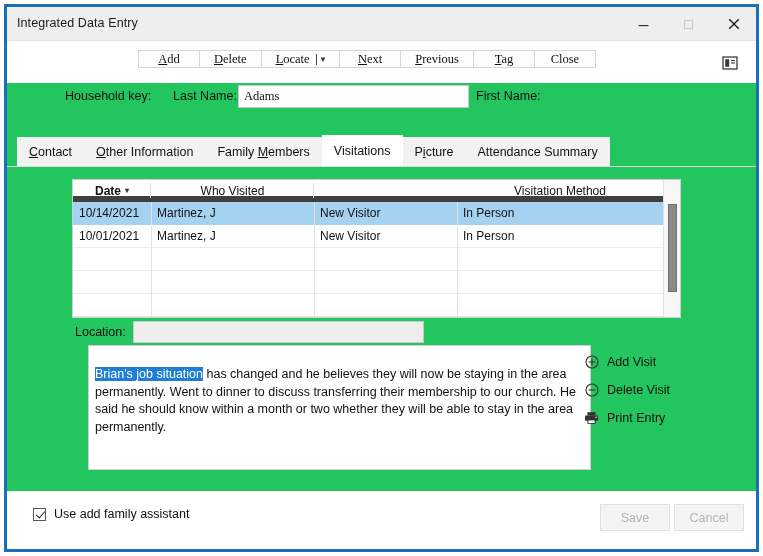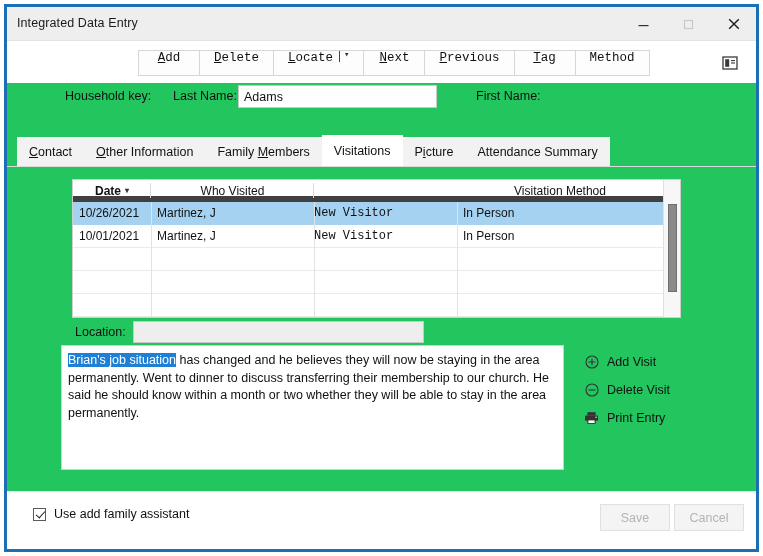--- a/index.html
+++ b/index.html
@@ -49,30 +49,30 @@
   #toolbar {
     position: absolute; left: 0; top: 34px;
     width: 749px; height: 42px;
     background: #ffffff;
   }
   #btn-group {
     position: absolute; left: 131px; top: 9px;
     display: flex;
   }
   .tbtn {
-    height: 26px;
+    height: 18px;
     min-width: 62px;
     padding: 0 14px;
     background: #fdfdfd;
     border: 1px solid #d6d6d6;
     margin-right: -1px;
-    font-family: Liberation Mono, monospace;
+    font-family: Liberation Serif, serif;
     font-size: 12.5px;
     color: #111;
-    display: flex; justify-content: center;
+    display: flex; align-items: center; justify-content: center;
     cursor: default;
     white-space: nowrap;
   }
   .tbtn.wide { min-width: 70px; }
   .tbtn u { text-decoration: underline; text-underline-offset: 1px; }
   .tbtn .split-sep {
     display: inline-block;
     width: 1px; height: 11px;
     background: #444;
     margin: 0 4px 0 6px;
@@ -104,21 +104,21 @@
     height: 23px;
     border: 1px solid #c9c9c9;
     background: #fff;
     font-family: "Liberation Sans", sans-serif;
     font-size: 12.5px;
     color: #111;
     padding: 0 5px;
     line-height: 21px;
     outline: none;
   }
-  #inp-lastname  { left: 231px; width: 199px; }
+  #inp-lastname  { left: 231px; width: 231px; font-family: Liberation Serif, serif; }
   #inp-firstname { left: 532px; width: 164px; }
 
   
   #tabstrip {
     position: absolute; left: 0; top: 128px;
     width: 749px; height: 32px;
   }
   #tabs { position: absolute; left: 10px; top: 0; display: flex; align-items: flex-end; }
   .tab {
     height: 29px;
@@ -192,21 +192,21 @@
     position: absolute; top: 0;
     height: 22px;
     font-size: 12px; color: #111;
     display: flex; align-items: center;
     padding-left: 6px;
     white-space: nowrap;
     overflow: hidden;
   }
   .gcell.c0 { left: 0;    width: 78px;  }
   .gcell.c1 { left: 78px; width: 163px; }
-  .gcell.c2 { left: 235px;width: 143px; font-family: Liberation Mono, monospace; }
+  .gcell.c2 { left: 241px;width: 143px; }
   .gcell.c3 { left: 384px;width: 206px; }
   .vline {
     position: absolute; top: 0; width: 1px; height: 100%;
     background: #e2e2e2;
   }
   #vl0 { left: 78px;  } #vl1 { left: 241px; } #vl2 { left: 384px; }
 
   #grid-scroll {
     position: absolute; right: 0; top: 0;
     width: 17px; height: 137px;
@@ -231,25 +231,25 @@
     background: #eeeeee;
     border: 1px solid #c9c9c9;
     font-family: "Liberation Sans", sans-serif;
     font-size: 12.5px;
     color: #111; padding: 0 5px;
     outline: none;
   }
 
   
   #notes {
-    position: absolute; left: 54px; top: 338px;
+    position: absolute; left: 81px; top: 338px;
     width: 503px; height: 125px;
     background: #fff;
     border: 1px solid #cfcfcf;
-    padding: 6px 8px 0 6px;
+    padding: 20px 8px 0 6px;
     font-size: 12.5px;
     color: #111;
     line-height: 17.5px;
     overflow: hidden;
     cursor: text;
   }
   #notes .sel {
     background: #1f7fd4;
     color: #ffffff;
   }
@@ -361,21 +361,21 @@
       <div class="tbtn">
           <span><u>N</u>ext</span>
         </div>
       <div class="tbtn wide">
           <span><u>P</u>revious</span>
         </div>
       <div class="tbtn">
           <span><u>T</u>ag</span>
         </div>
       <div class="tbtn">
-          <span>Method</span>
+          <span>Close</span>
         </div>
     </div>
 
     <div id="panel-toggle">
       <svg width="16" height="16" viewBox="0 0 16 16">
         <rect x="1" y="2" width="14" height="12" fill="none" stroke="#3a3a3a" stroke-width="1.3"></rect>
         <rect x="3.2" y="4.2" width="4" height="7.6" fill="#3a3a3a"></rect>
         <line x1="9" y1="5.6" x2="13" y2="5.6" stroke="#3a3a3a" stroke-width="1.1"></line>
         <line x1="9" y1="8" x2="13" y2="8" stroke="#3a3a3a" stroke-width="1.1"></line>
       </svg>
@@ -424,21 +424,21 @@
         <span>Who Visited</span>
         <span class="sep-line"></span>
       </div>
       <div class="hcell meth">
         <span>Visitation Method</span>
       </div>
     </div>
 
     <div id="grid-body">
       <div class="grow selected">
-        <div class="gcell c0">10/26/2021</div>
+        <div class="gcell c0">10/14/2021</div>
         <div class="gcell c1">Martinez, J</div>
         <div class="gcell c2">New Visitor</div>
         <div class="gcell c3">In Person</div>
       </div>
       <div class="grow">
         <div class="gcell c0">10/01/2021</div>
         <div class="gcell c1">Martinez, J</div>
         <div class="gcell c2">New Visitor</div>
         <div class="gcell c3">In Person</div>
       </div>

